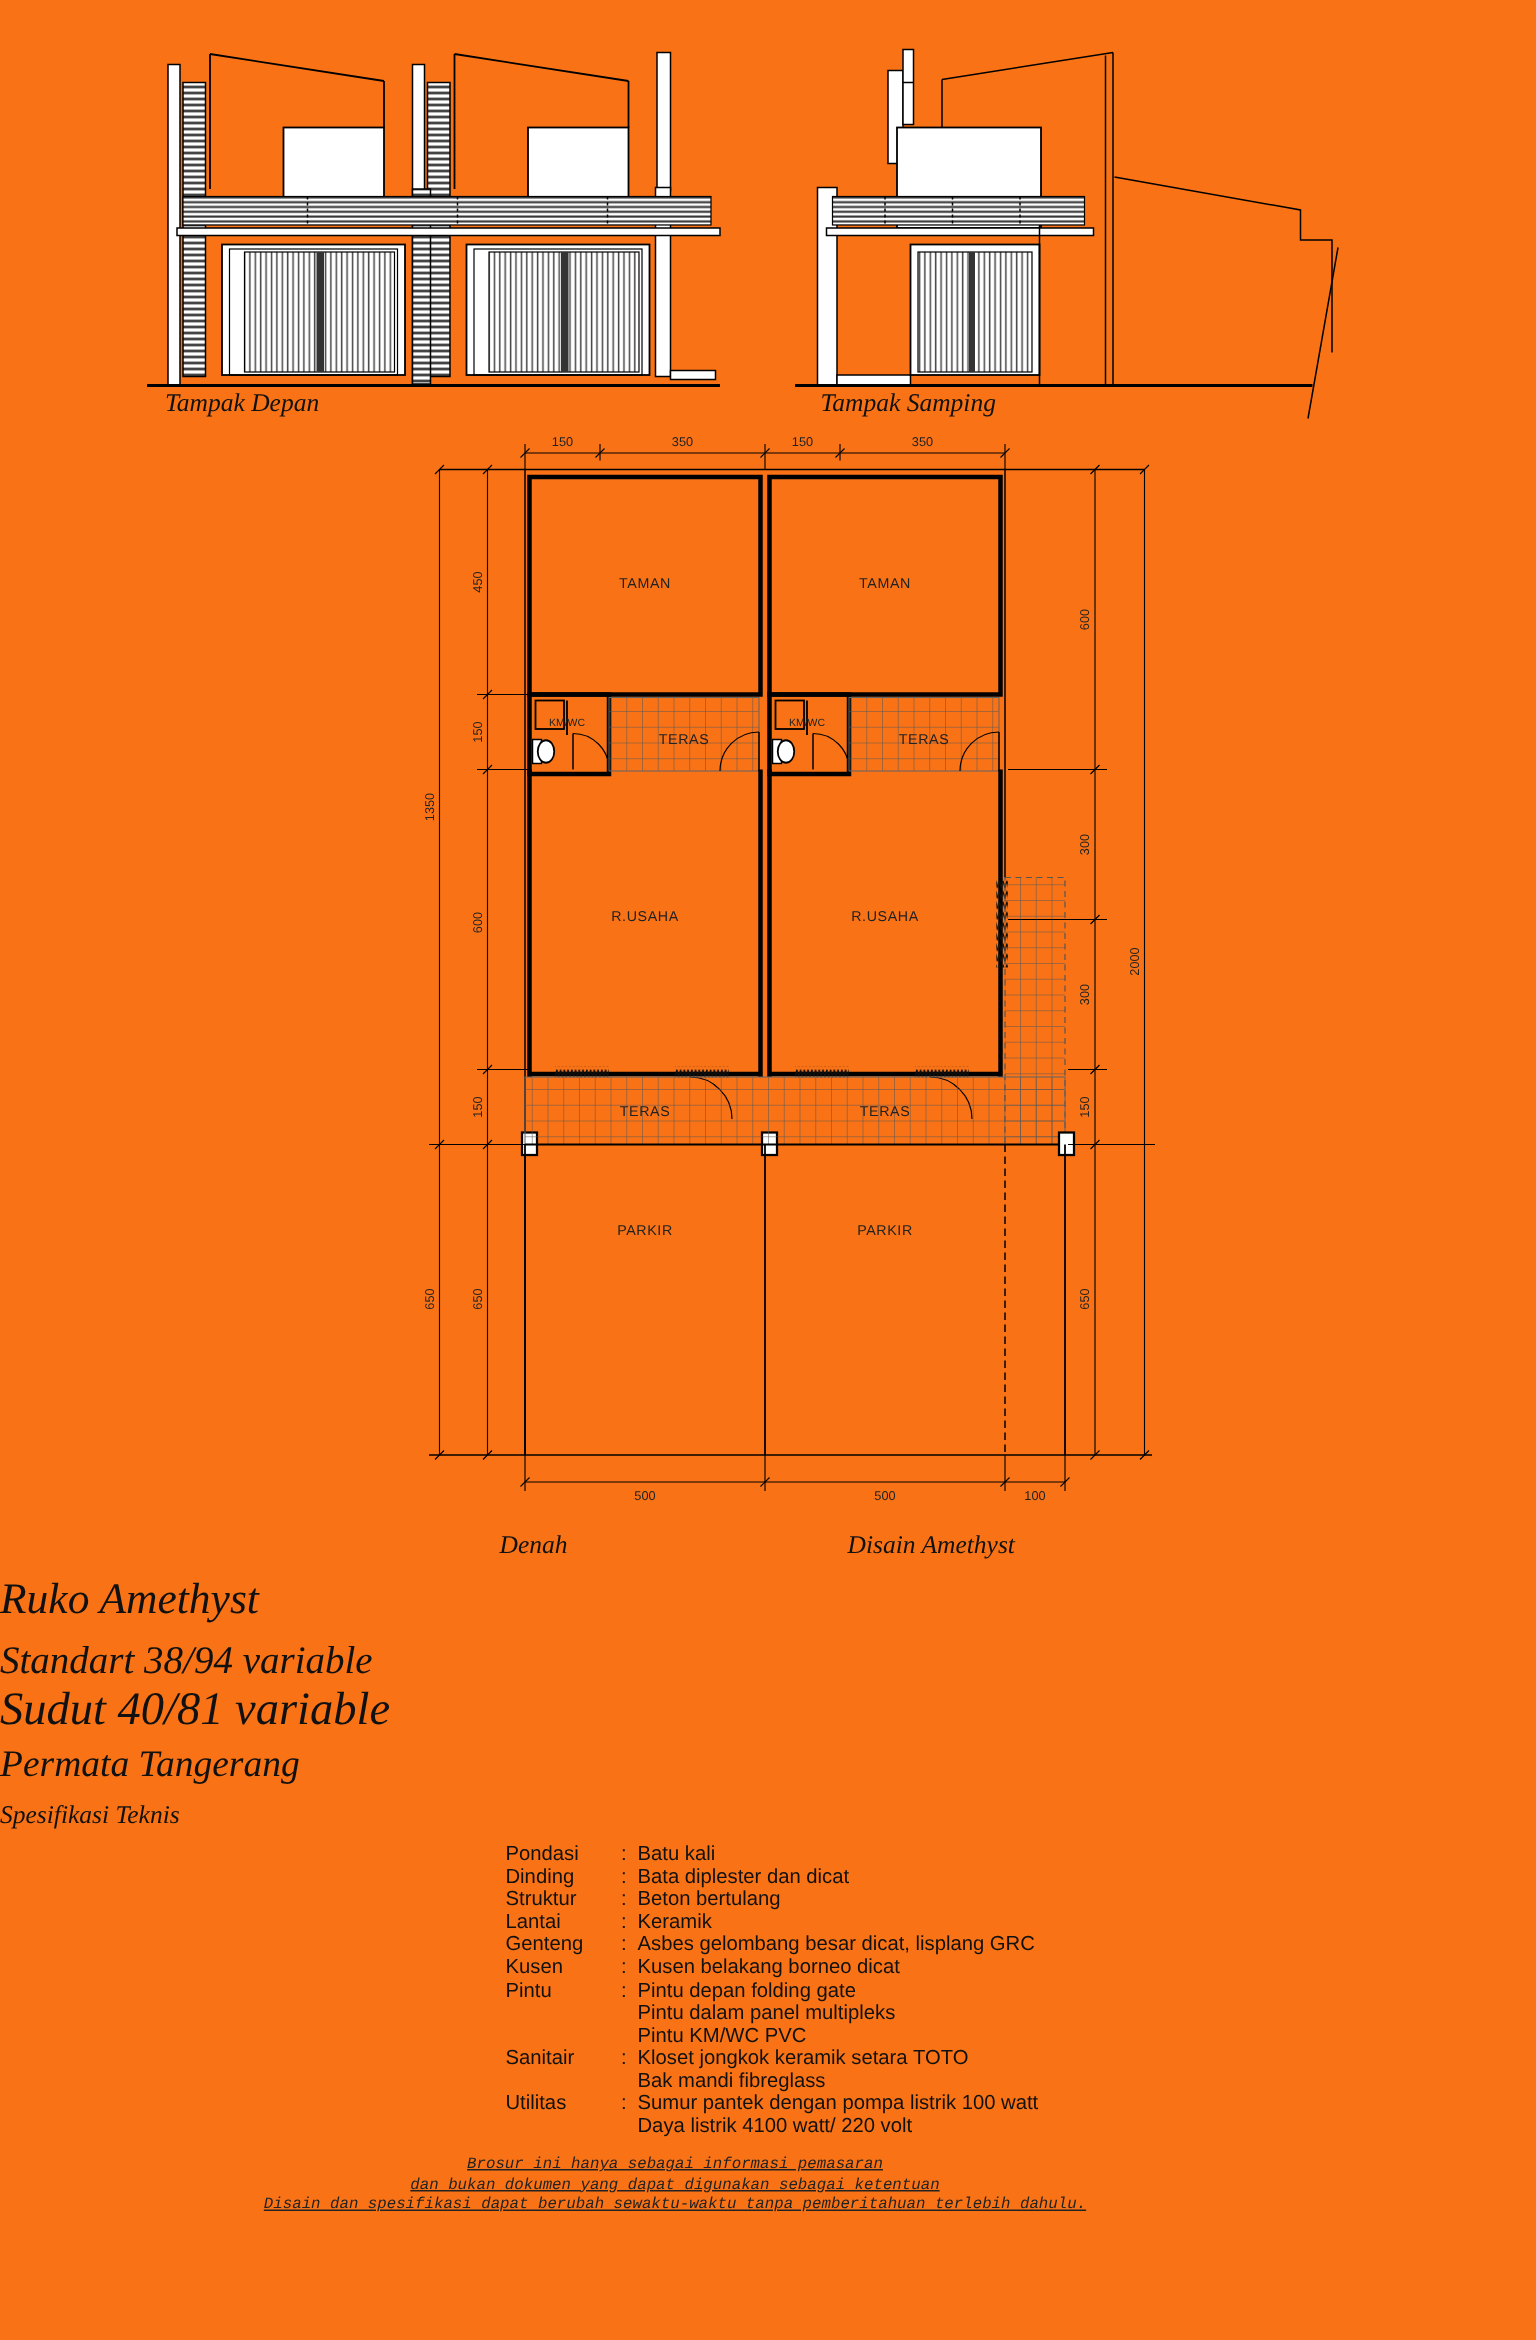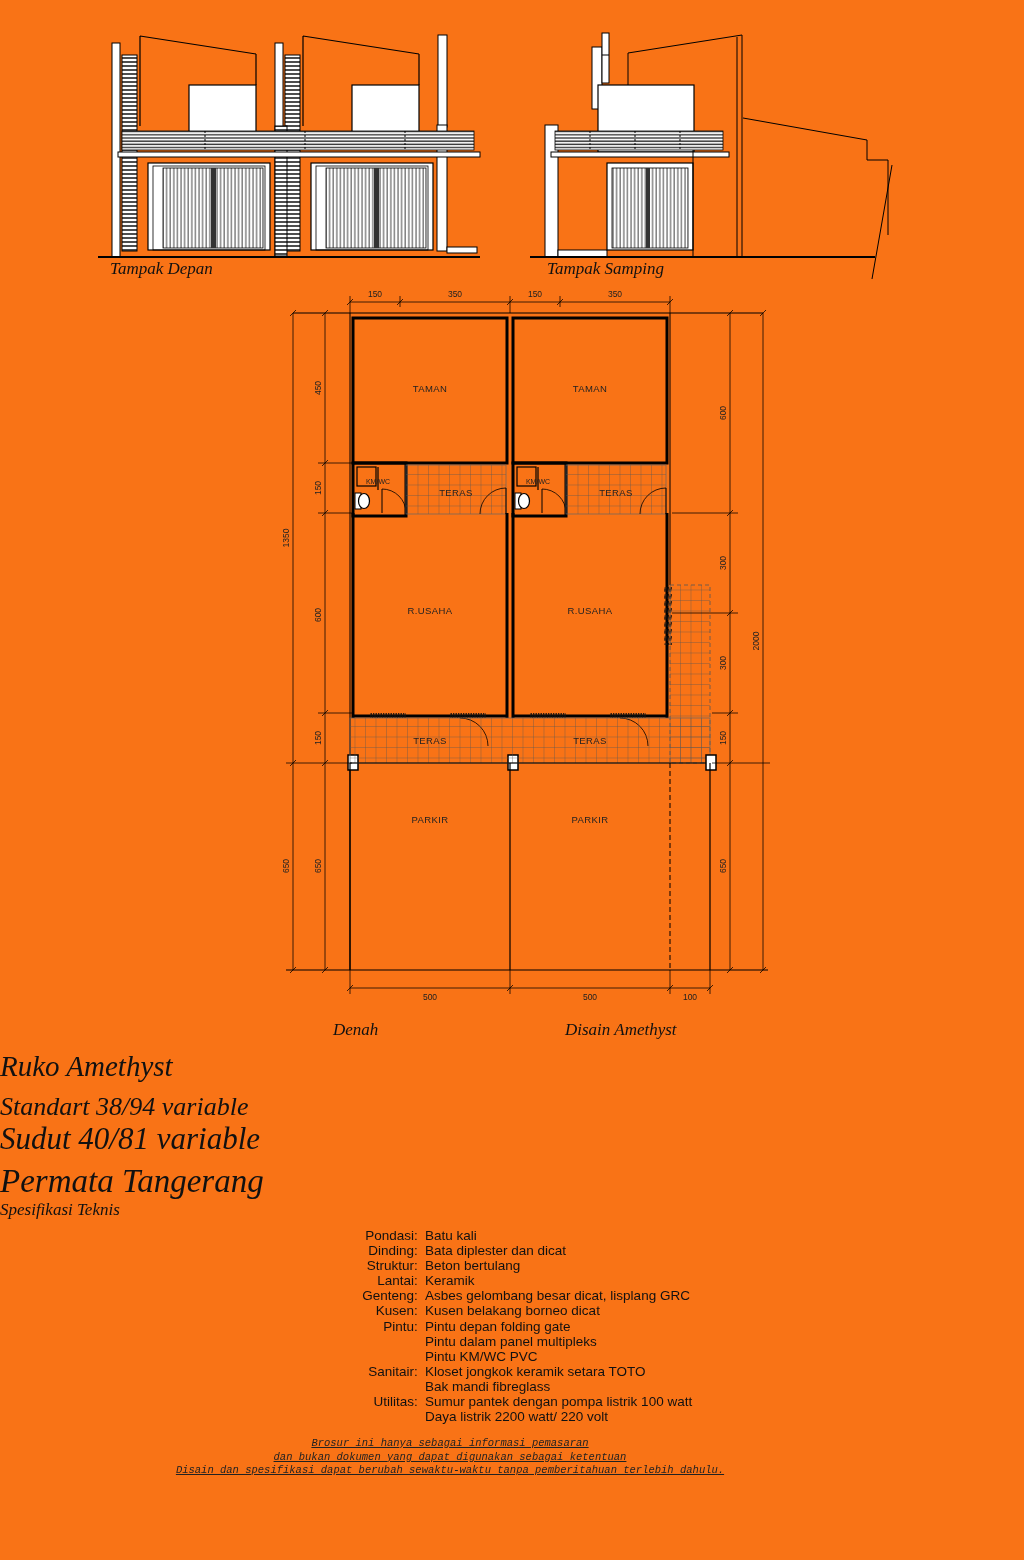--- a/index.html
+++ b/index.html
@@ -6,25 +6,25 @@
   .canvas{position:relative;width:1024px;height:1560px;background:#f97316;overflow:hidden;
           font-family:"Liberation Sans",sans-serif;color:#000;}
   svg{position:absolute;}
   .caption{position:absolute;font-family:"Liberation Serif","DejaVu Serif",serif;
            font-style:italic;font-size:17px;color:#111;white-space:nowrap;}
   .title-line{position:absolute;left:0;width:1024px;text-align:left;
            font-family:"Liberation Serif","DejaVu Serif",serif;font-style:italic;color:#111;white-space:nowrap;}
   .t-ruko{top:1050px;font-size:29px;}
   .t-standart{top:1092px;font-size:26px;}
   .t-sudut{top:1121px;font-size:31px;}
-  .t-permata{top:1163px;font-size:33px;}
+  .t-permata{top:1163px;font-size:25px;}
   .t-spes{top:1200px;font-size:17px;}
   .specs{position:absolute;left:337px;top:1228px;font-size:13.5px;line-height:15.1px;color:#111;}
   .spec-row{display:flex;}
-  .spec-label{width:77px;text-align:right;}
+  .spec-label{width:77px;}
   .spec-colon{width:11px;}
   .spec-value{white-space:nowrap;}
   .footer{position:absolute;left:140px;top:1437px;width:620px;text-align:center;
           font-family:"Liberation Mono","DejaVu Sans Mono",monospace;font-style:italic;
           font-size:10.5px;line-height:13.5px;color:#222;text-decoration:underline;}
   text{font-family:"Liberation Sans",sans-serif;fill:#222;}
   .dim{font-size:8.5px;}
   .room{font-size:9.5px;letter-spacing:.4px;}
   .tiny{font-size:7px;}
 </style>
@@ -295,21 +295,21 @@
         <span class="spec-value">Bak mandi fibreglass</span>
       </div>
     <div class="spec-row">
         <span class="spec-label">Utilitas</span>
         <span class="spec-colon">:</span>
         <span class="spec-value">Sumur pantek dengan pompa listrik 100 watt</span>
       </div>
     <div class="spec-row">
         <span class="spec-label"></span>
         <span class="spec-colon"></span>
-        <span class="spec-value">Daya listrik 2200 watt/ 220 volt</span>
+        <span class="spec-value">Daya listrik 4100 watt/ 220 volt</span>
       </div>
   </div>
 
   <div class="footer">
     <div>Brosur ini hanya sebagai informasi pemasaran</div>
     <div>dan bukan dokumen yang dapat digunakan sebagai ketentuan</div>
     <div>Disain dan spesifikasi dapat berubah sewaktu-waktu tanpa pemberitahuan terlebih dahulu.</div>
   </div>
 
 </div>

